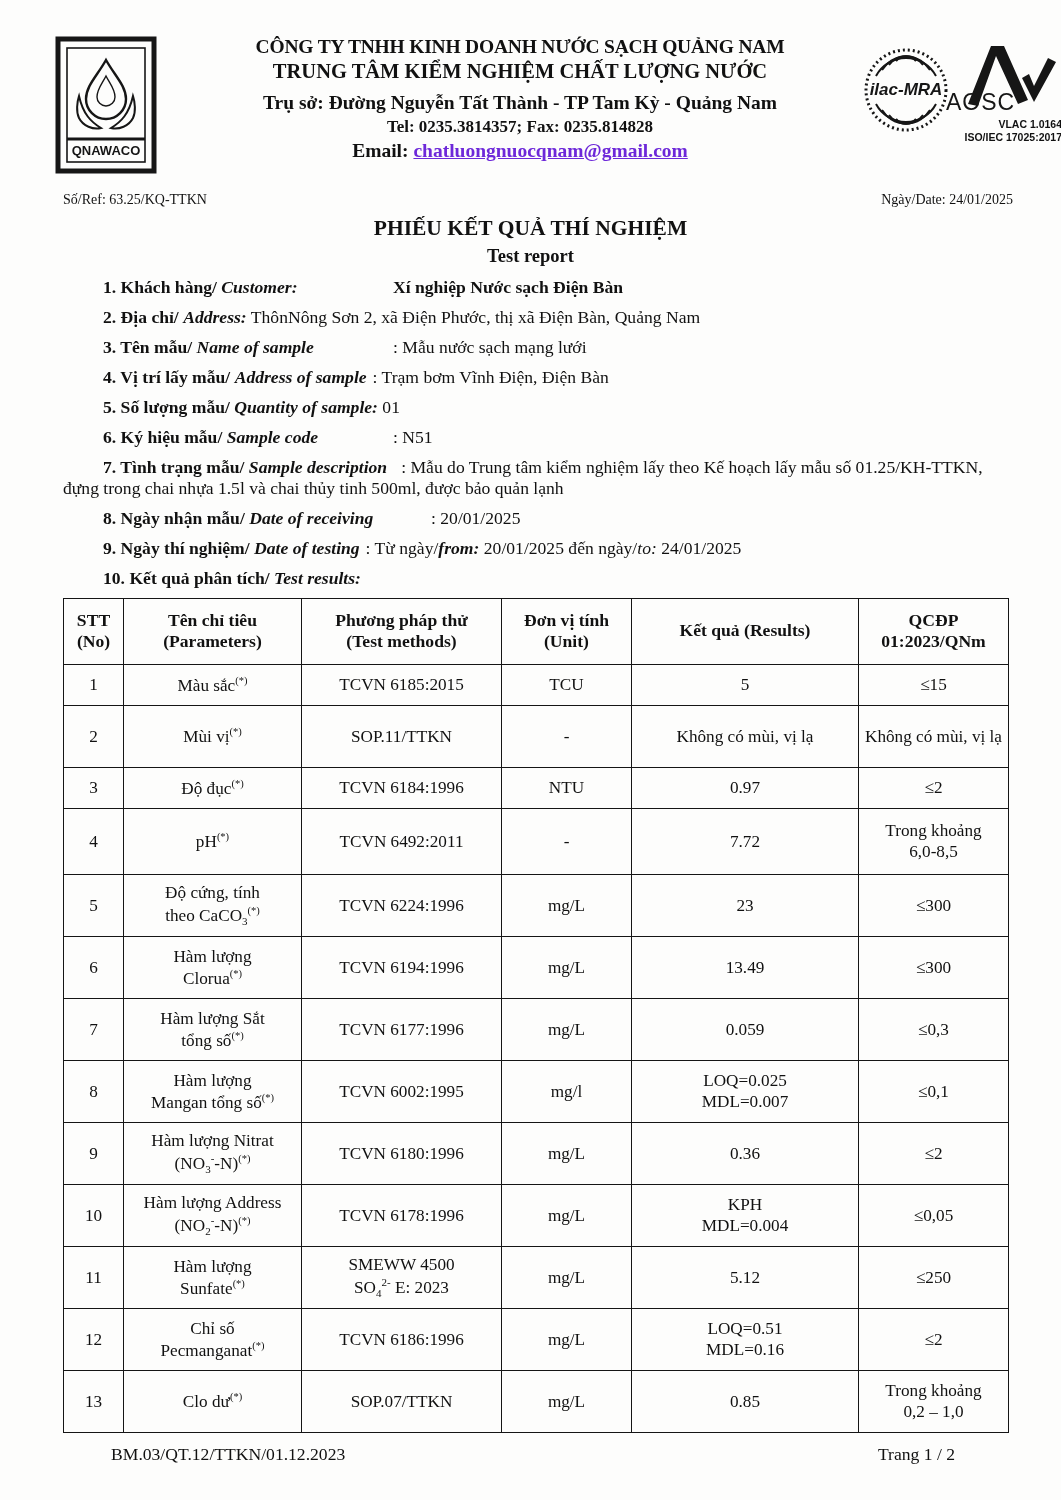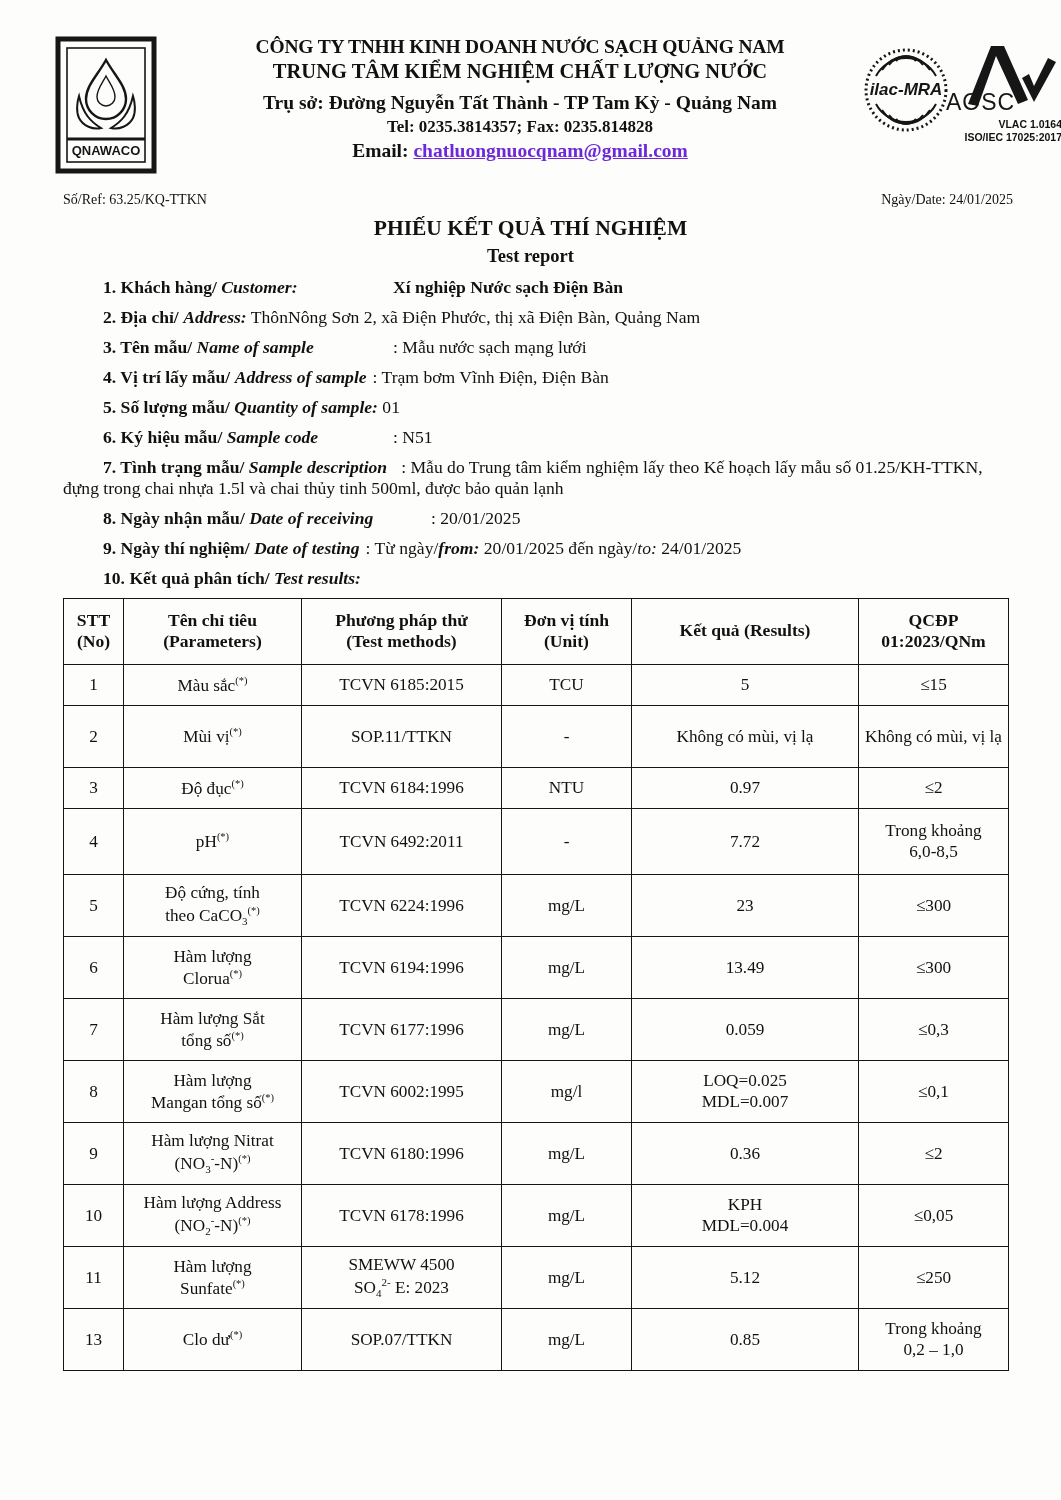--- a/index.html
+++ b/index.html
@@ -247,27 +247,39 @@
 
       <tr class="tall">
         <td>11</td>
         <td><span>Hàm lượng</span><br><span>Sunfate</span><sup class="mk">(*)</sup></td>
         <td><span>SMEWW 4500</span><br><span>SO</span><sub>4</sub><sup>2-</sup><span> E: 2023</span></td>
         <td>mg/L</td>
         <td>5.12</td>
         <td>≤250</td>
       </tr>
 
+      <tr class="tall">
+        <td>12</td>
+        <td><span>Chỉ số</span><br><span>Pecmanganat</span><sup class="mk">(*)</sup></td>
+        <td>TCVN 6186:1996</td>
+        <td>mg/L</td>
+        <td><span>LOQ=0.51</span><br><span>MDL=0.16</span></td>
+        <td>≤2</td>
+      </tr>
 
       <tr class="tall">
         <td>13</td>
         <td><span>Clo dư</span><sup class="mk">(*)</sup></td>
         <td>SOP.07/TTKN</td>
         <td>mg/L</td>
         <td>0.85</td>
         <td><span>Trong khoảng</span><br><span>0,2 – 1,0</span></td>
       </tr>
     </tbody>
       </table>
 
+    <div class="page-footer">
+      <span>BM.03/QT.12/TTKN/01.12.2023</span>
+      <span>Trang 1 / 2</span>
+    </div>
 
   </div>
 </div>
 
 </body></html>

